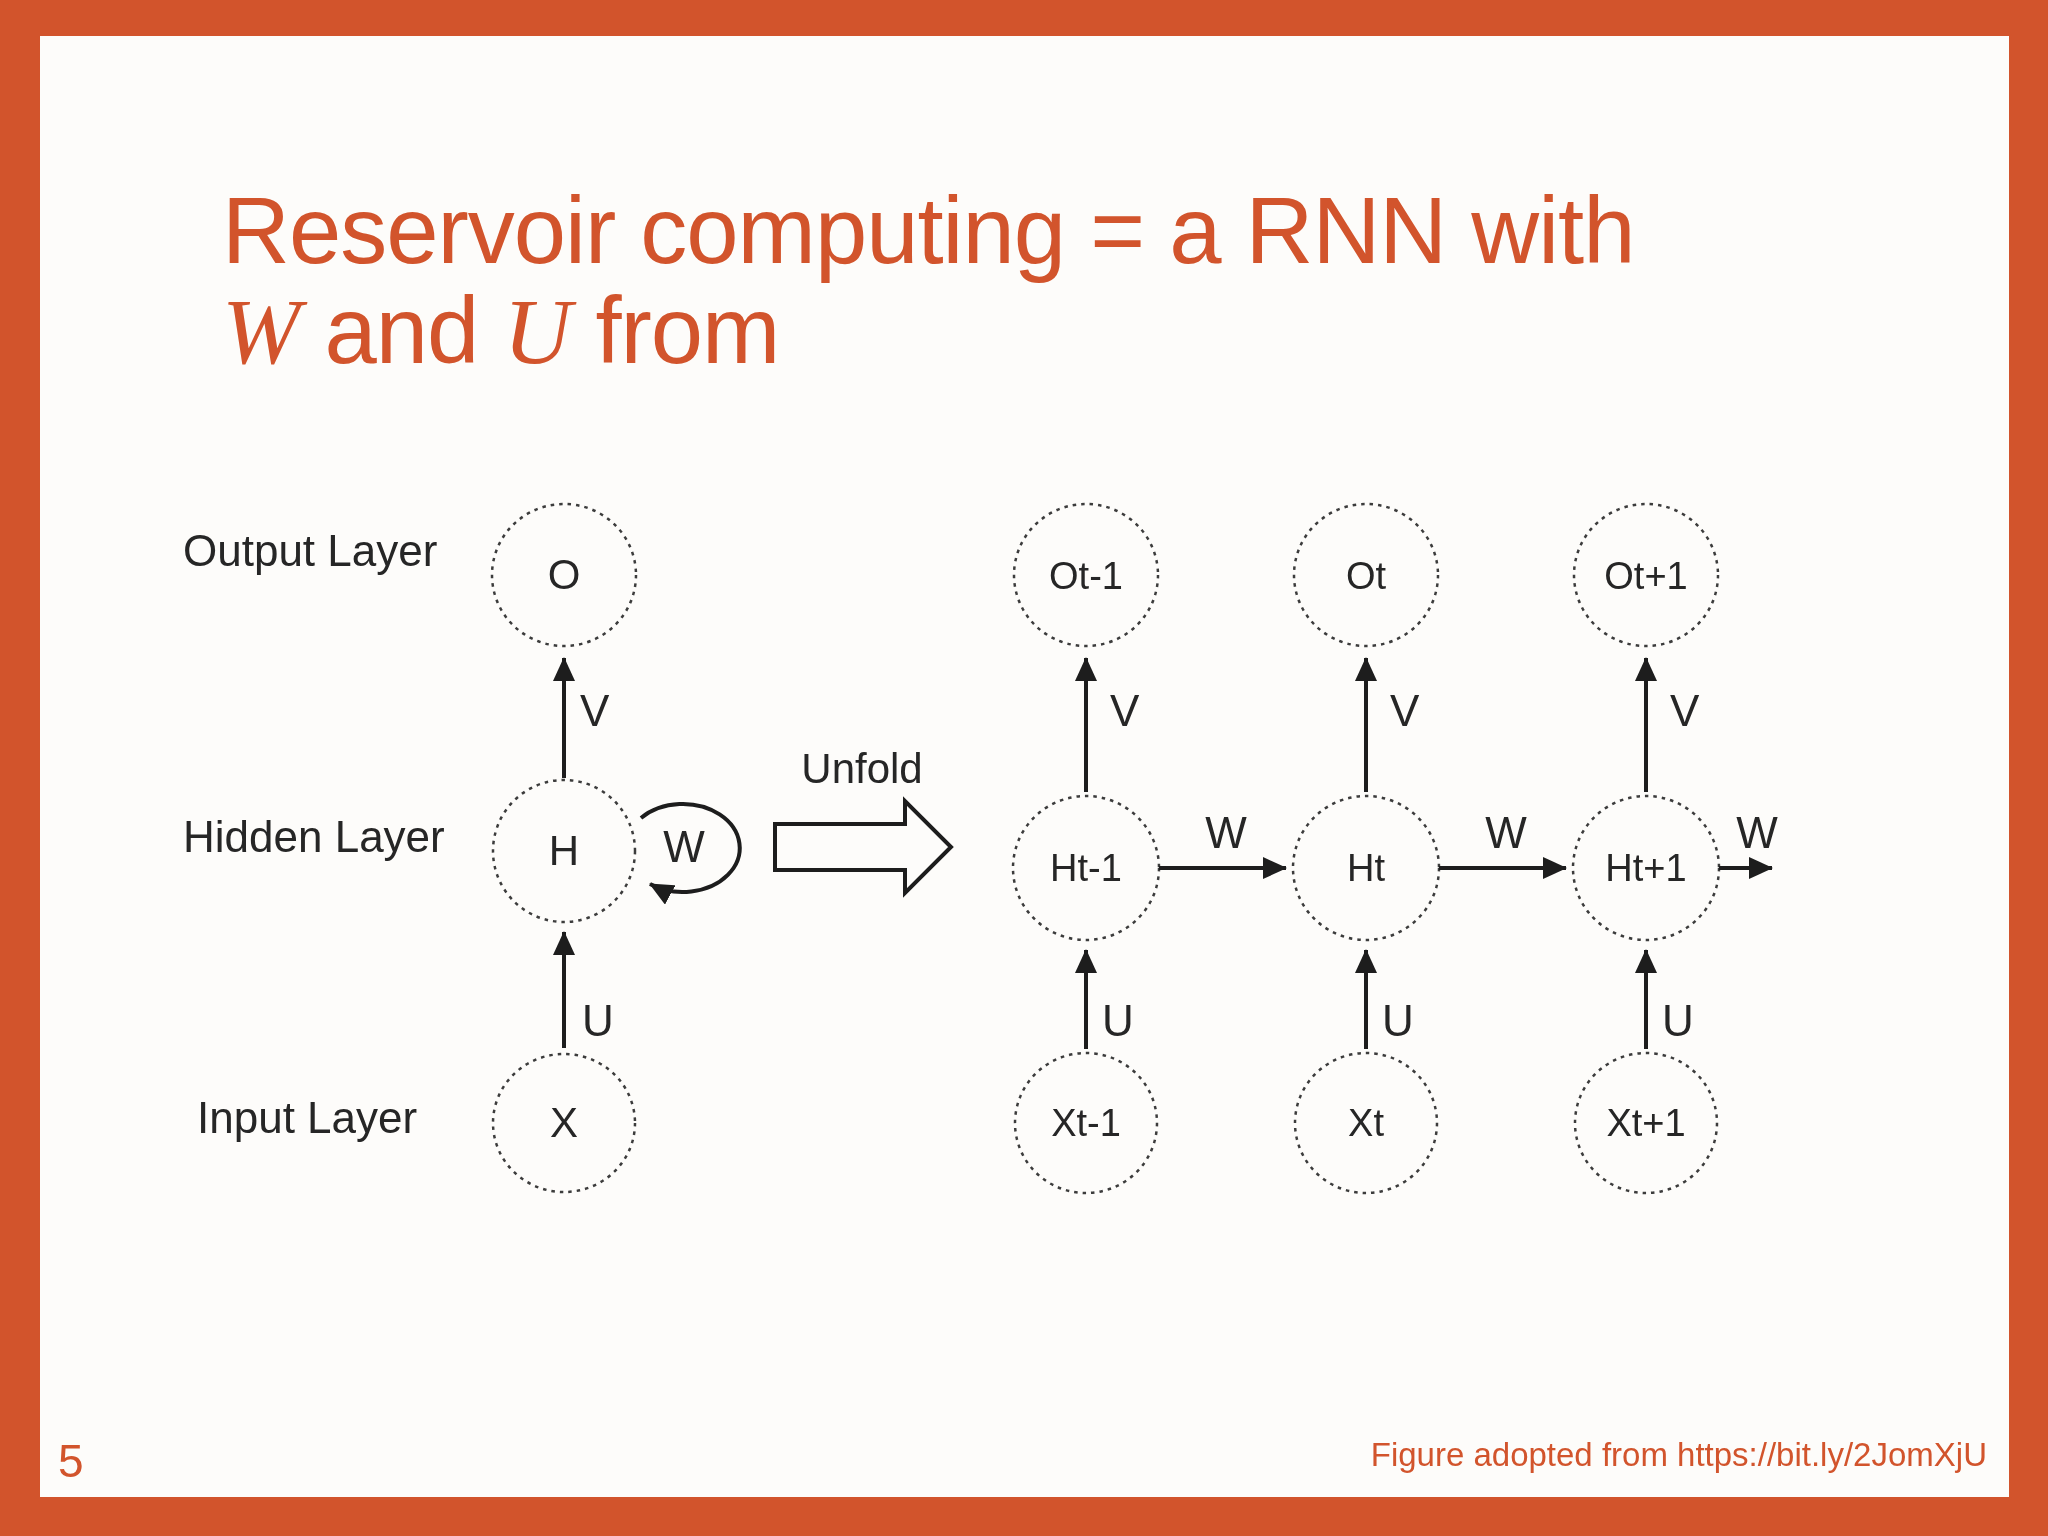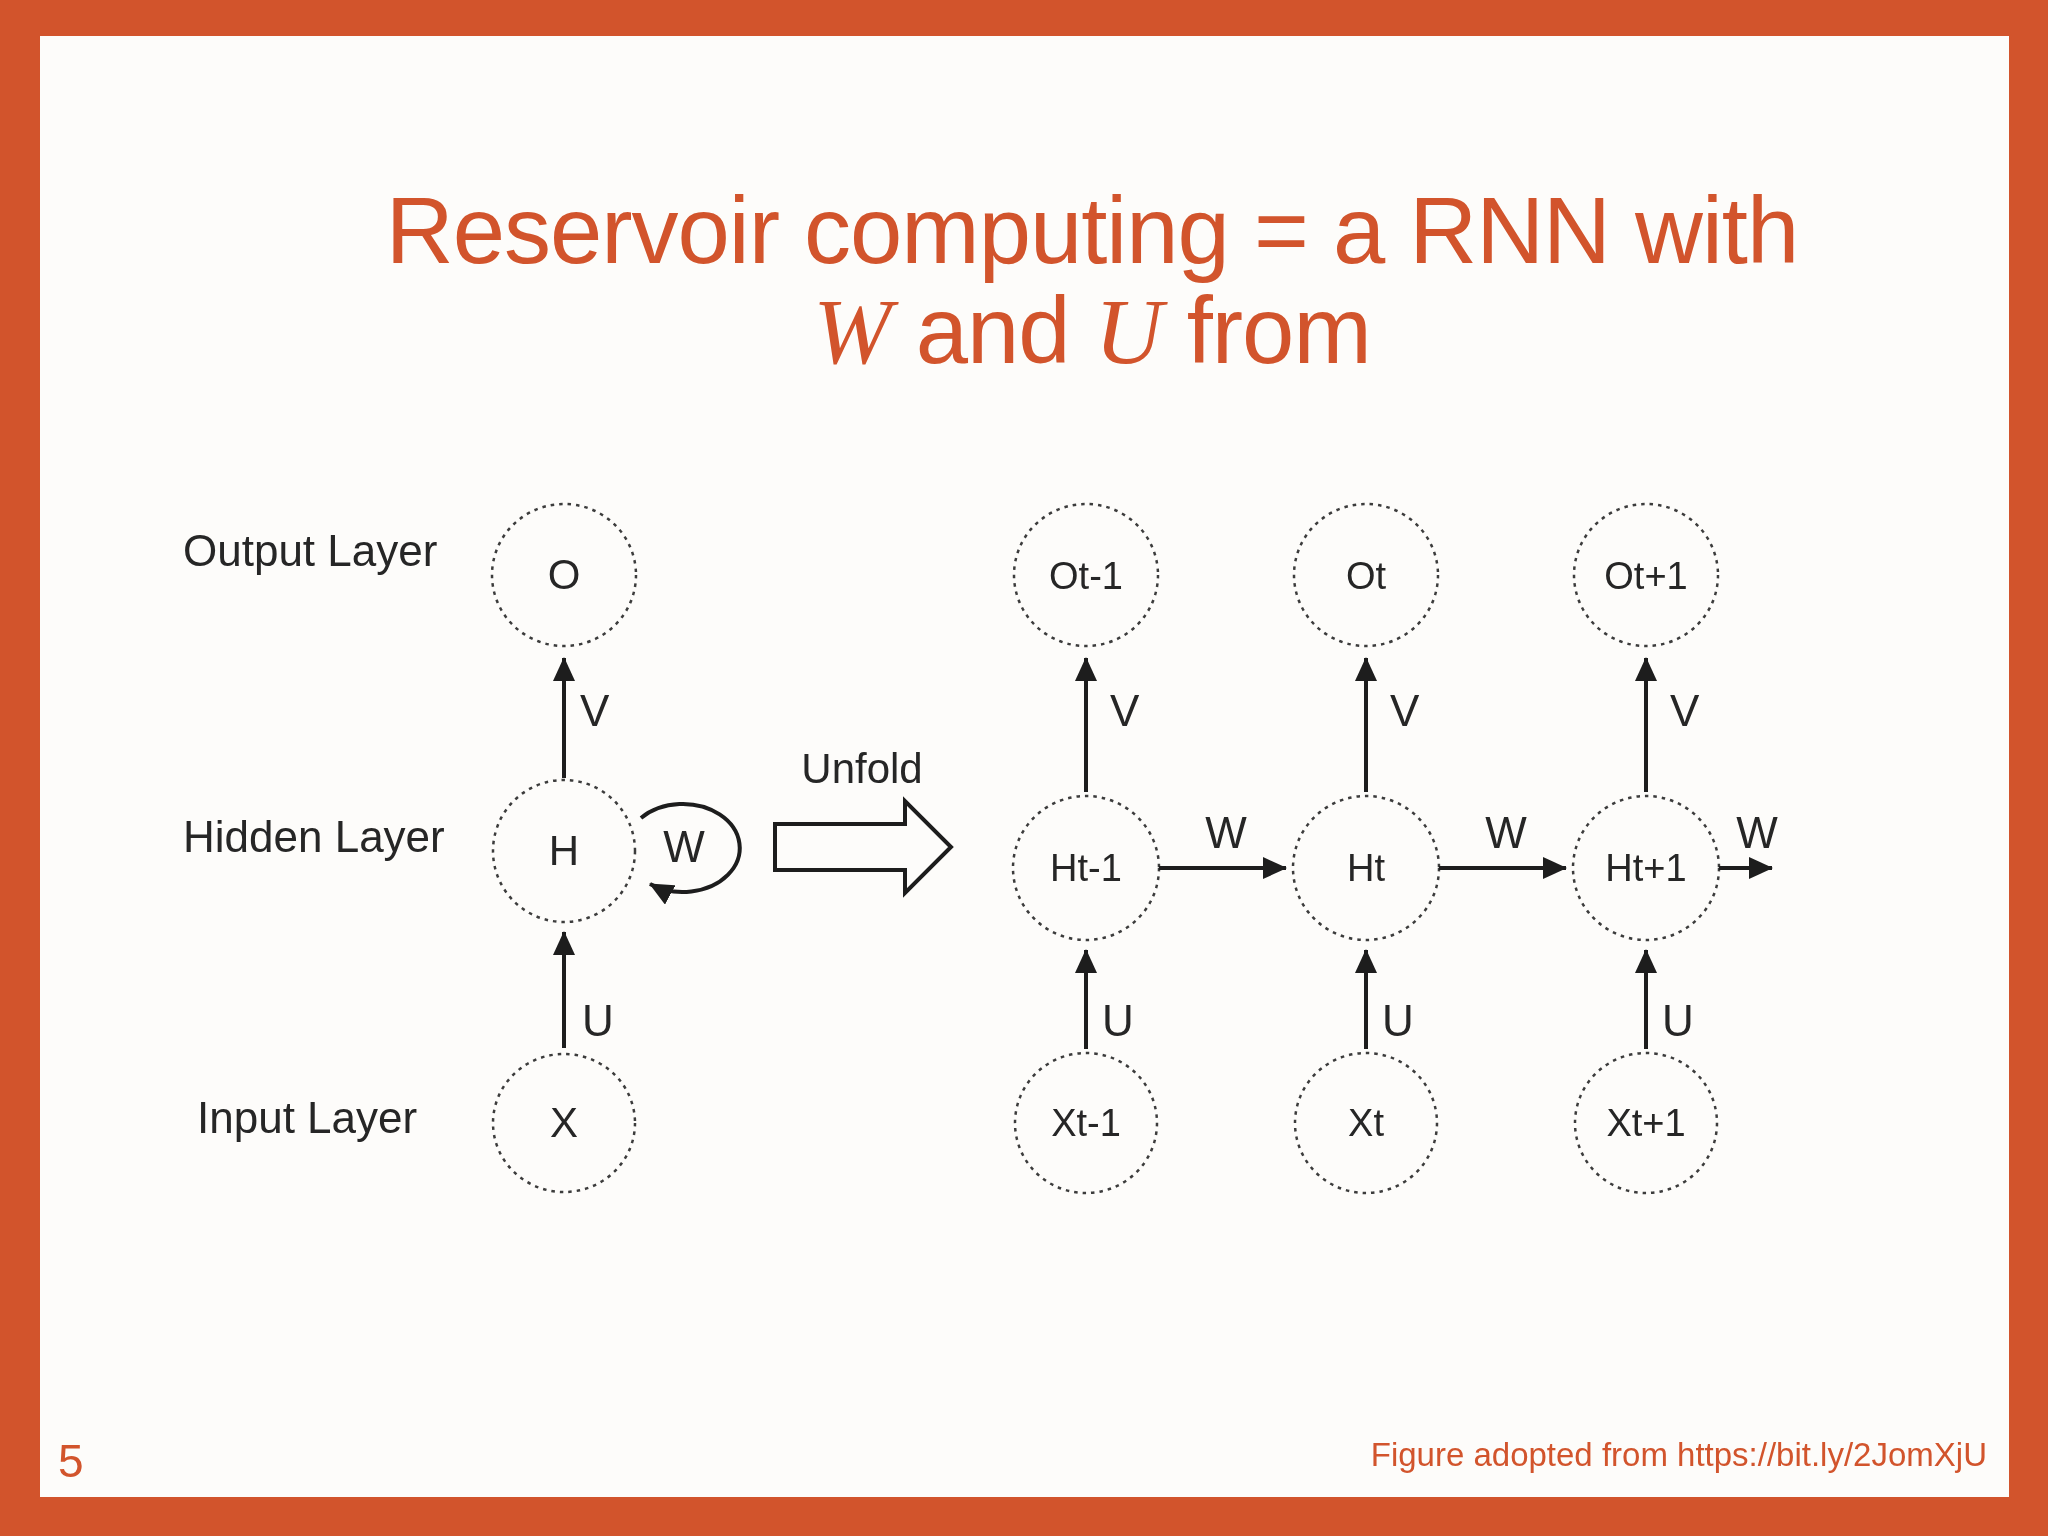--- a/index.html
+++ b/index.html
@@ -7,21 +7,20 @@
     position:relative;
     width:2048px;height:1536px;
     background:#d2542c;
     overflow:hidden;
     font-family:"Liberation Sans",sans-serif;
   }
   .paper{
     position:absolute;
     left:40px;top:36px;right:39px;bottom:39px;
     background:#fdfcfa;
-    text-align:center;
   }
   .title{
     position:absolute;
     left:182px;top:82px;width:1740px;
     font-size:94px;line-height:1.06;
     letter-spacing:-1px;
     color:#d2542c;
     font-weight:400;
   }
   .title .math{

